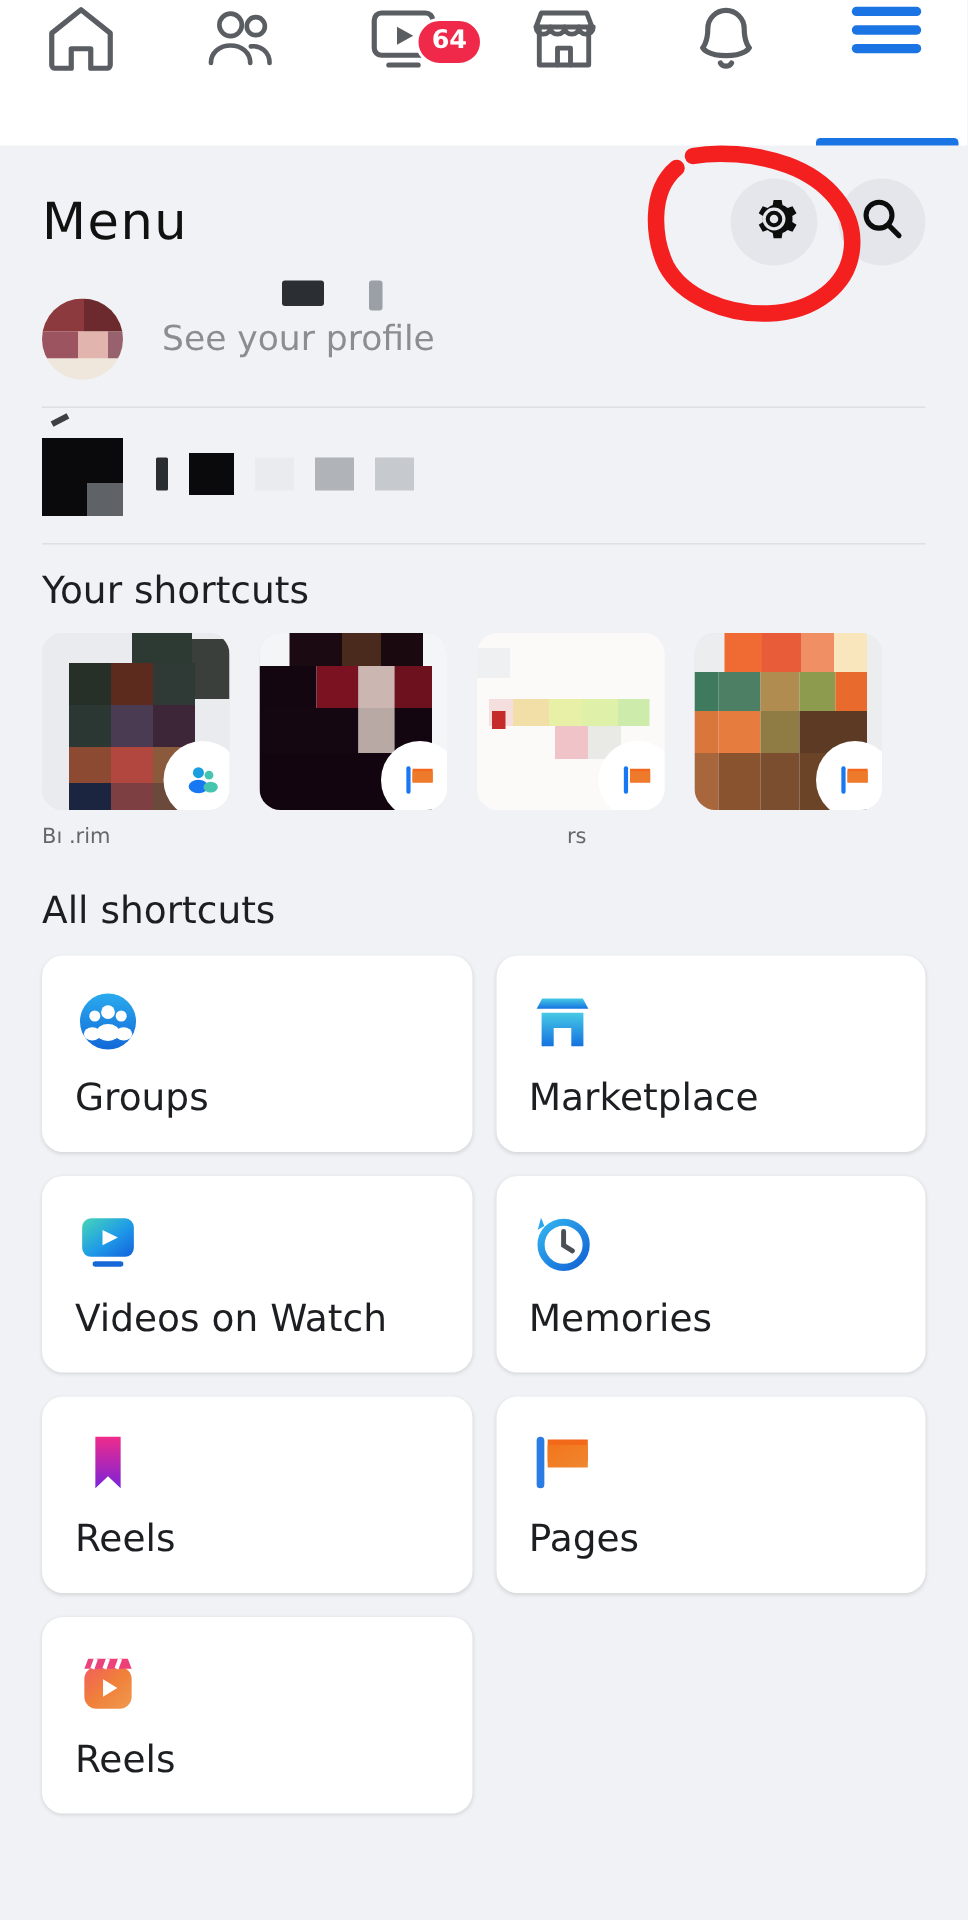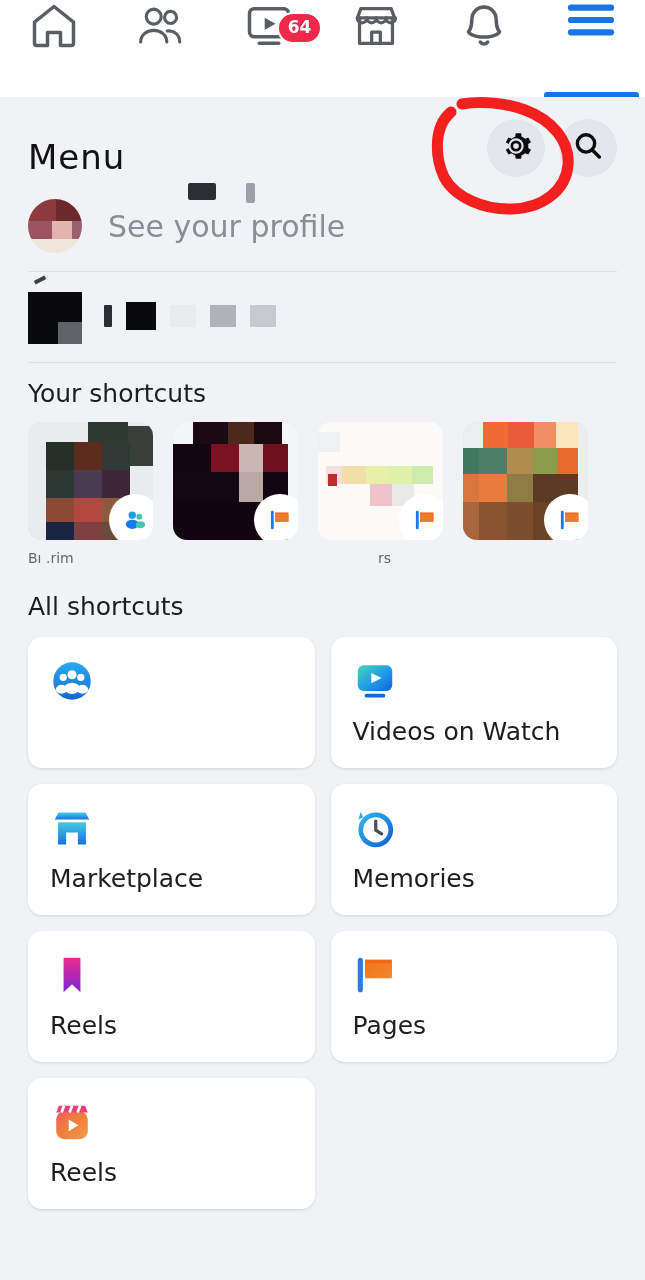--- a/index.html
+++ b/index.html
@@ -28,21 +28,21 @@
     padding:5px 9px 6px; font-family:"DejaVu Sans", sans-serif;
     border:2px solid #fff;
   }
   .nav-item.active::after{
     content:""; position:absolute; bottom:0; left:6px; right:6px;
     height:5px; background:#1b74e4; border-radius:3px 3px 0 0;
   }
 
   
   .menu-header{
-    display:flex; align-items:flex-end; justify-content:space-between;
+    display:flex; align-items:center; justify-content:space-between;
     padding:22px 28px 8px 28px; position:relative;
   }
   .menu-title{
     font-family:"DejaVu Sans", sans-serif;
     font-size:34px; color:#111; letter-spacing:1px;
   }
   .header-actions{ display:flex; gap:14px; align-items:center; }
   .round-btn{
     width:58px; height:58px; border-radius:50%; background:#e4e6eb;
     display:flex; align-items:center; justify-content:center;
@@ -64,21 +64,21 @@
     background:#efe6dc; position:relative; overflow:hidden; flex:none;
   }
   .avatar .px{ position:absolute; }
   .profile-text{ position:relative; flex:1; }
   .profile-name-redaction{
     position:absolute; left:90px; top:-26px; display:flex; gap:30px;
   }
   .redact-blk{ background:#2b2f33; }
   .see-profile{
     font-family:"DejaVu Sans", sans-serif;
-    font-size:30px; color:#8a8d91; margin-left:10px;
+    font-size:23px; color:#8a8d91; margin-left:10px;
   }
   .divider{ height:1px; background:#dcdfe4; margin:0 28px; }
 
   
   .redacted-row{
     padding:16px 28px 18px 28px; display:flex; align-items:center; gap:14px;
     position:relative; min-height:72px;
   }
   .rblk{ background:#0a0a0c; }
   .gblk{ background:#b6b9bd; }
@@ -380,20 +380,38 @@
           </defs>
         <circle cx="12" cy="12" r="10.2" fill="url(#gGroups)"></circle>
         <circle cx="12" cy="8.6" r="2.5" fill="#fff"></circle>
         <circle cx="7.2" cy="10" r="2" fill="#fff"></circle>
         <circle cx="16.8" cy="10" r="2" fill="#fff"></circle>
         <ellipse cx="12" cy="16" rx="4.2" ry="3.1" fill="#fff"></ellipse>
         <ellipse cx="6.3" cy="16.5" rx="3.1" ry="2.4" fill="#fff"></ellipse>
         <ellipse cx="17.7" cy="16.5" rx="3.1" ry="2.4" fill="#fff"></ellipse>
       </svg>
     </div>
+    <div class="tile-label">Groups</div>
+  </div>
+
+  <div class="tile">
+    <div class="tile-icon">
+      <svg width="44" height="44" viewBox="0 0 24 24">
+        <defs>
+            <linearGradient id="gMkt" x1="0" y1="0" x2="0" y2="1">
+          <stop offset="0%" stop-color="#46c9e5"></stop>
+              <stop offset="100%" stop-color="#1472e0"></stop>
+        </linearGradient>
+          </defs>
+        <path d="M2.6 7.4 4.6 3.6h14.8l2 3.8z" fill="url(#gMkt)"></path>
+        <path d="M2.6 7.4c.8 1.1 2.4 1.1 3.2 0 .8 1.1 2.4 1.1 3.2 0 .8 1.1 2.4 1.1 3.2 0 .8 1.1 2.4 1.1 3.2 0 .8 1.1 2.4 1.1 3.2 0l-.6 1.4H3.2z" fill="#ffffff" opacity="0.85"></path>
+        <path d="M4.4 8.8h15.2V21h-4.4v-6.6H8.8V21H4.4z" fill="url(#gMkt)"></path>
+      </svg>
+    </div>
+    <div class="tile-label">Marketplace</div>
   </div>
 
   <div class="tile">
     <div class="tile-icon">
       <svg width="44" height="44" viewBox="0 0 24 24">
         <defs>
             <linearGradient id="gWatch" x1="0" y1="0" x2="1" y2="1">
           <stop offset="0%" stop-color="#46d6b8"></stop>
               <stop offset="55%" stop-color="#1e9ae8"></stop>
           <stop offset="100%" stop-color="#1461dc"></stop>
@@ -404,37 +422,20 @@
         <rect x="6.4" y="19" width="11.2" height="2" rx="1" fill="#1668d8"></rect>
       </svg>
     </div>
     <div class="tile-label">Videos on Watch</div>
   </div>
 
   <div class="tile">
     <div class="tile-icon">
       <svg width="44" height="44" viewBox="0 0 24 24">
         <defs>
-            <linearGradient id="gMkt" x1="0" y1="0" x2="0" y2="1">
-          <stop offset="0%" stop-color="#46c9e5"></stop>
-              <stop offset="100%" stop-color="#1472e0"></stop>
-        </linearGradient>
-          </defs>
-        <path d="M2.6 7.4 4.6 3.6h14.8l2 3.8z" fill="url(#gMkt)"></path>
-        <path d="M2.6 7.4c.8 1.1 2.4 1.1 3.2 0 .8 1.1 2.4 1.1 3.2 0 .8 1.1 2.4 1.1 3.2 0 .8 1.1 2.4 1.1 3.2 0 .8 1.1 2.4 1.1 3.2 0l-.6 1.4H3.2z" fill="#ffffff" opacity="0.85"></path>
-        <path d="M4.4 8.8h15.2V21h-4.4v-6.6H8.8V21H4.4z" fill="url(#gMkt)"></path>
-      </svg>
-    </div>
-    <div class="tile-label">Marketplace</div>
-  </div>
-
-  <div class="tile">
-    <div class="tile-icon">
-      <svg width="44" height="44" viewBox="0 0 24 24">
-        <defs>
             <linearGradient id="gMem" x1="0" y1="0" x2="1" y2="1">
           <stop offset="0%" stop-color="#32b4f0"></stop>
               <stop offset="100%" stop-color="#1262d4"></stop>
         </linearGradient>
           </defs>
         <circle cx="12.4" cy="13" r="8.2" fill="none" stroke="url(#gMem)" stroke-width="2.6"></circle>
         <path d="M5.4 6.2 4.2 3.2 3 7.5z" fill="#2aa7ee"></path>
         <path d="M12.4 8.2v5l3.2 2" fill="none" stroke="#4a4f55" stroke-width="1.8" stroke-linecap="round"></path>
       </svg>
     </div>

